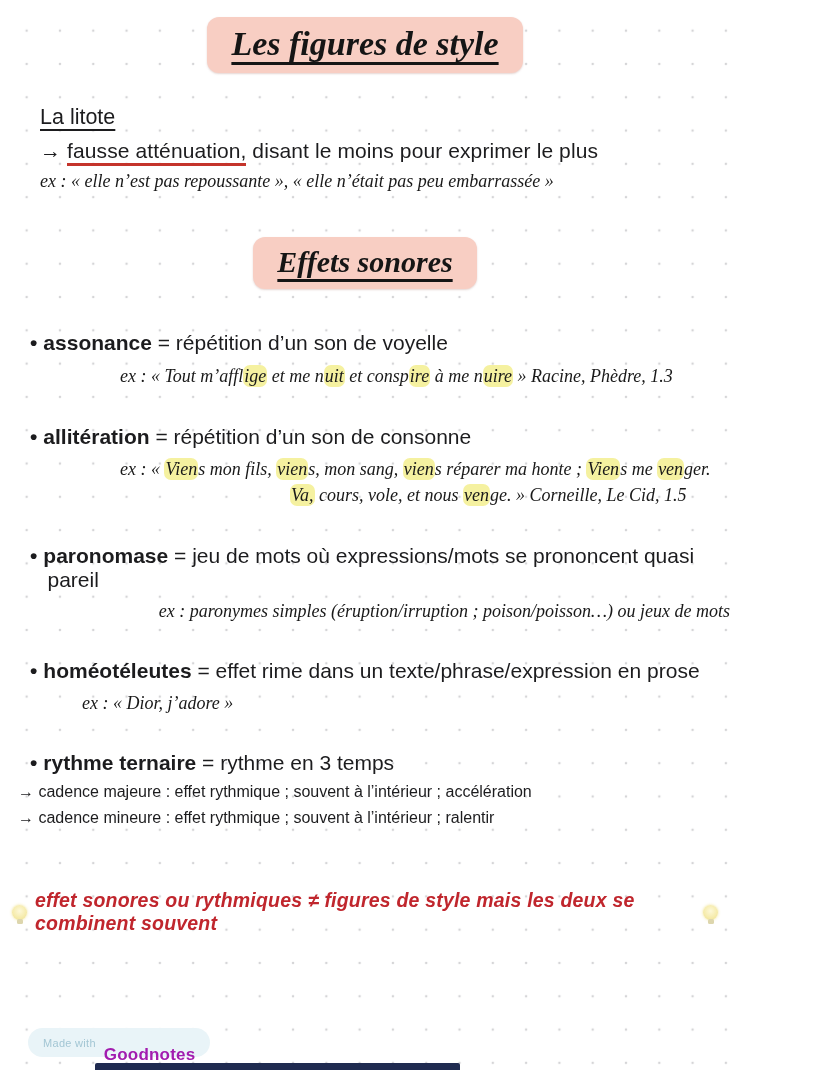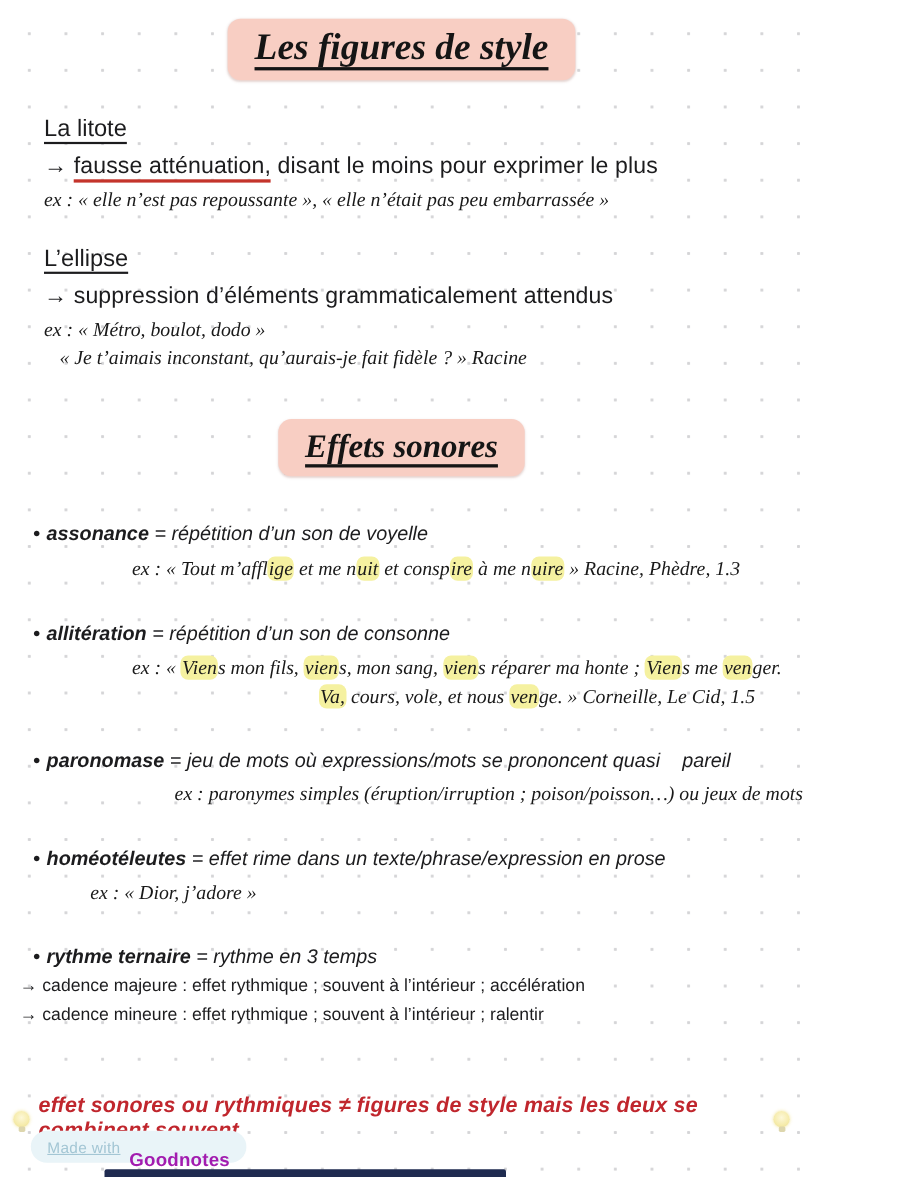--- a/index.html
+++ b/index.html
@@ -54,21 +54,21 @@
     margin-top:7px;
     line-height:1.3;
     color:#191919;
   }
   .ex.tight { margin-top:2px; }
   .ex span.hl { background:#f5f1a0; border-radius:7px; padding:1px 1px; }
 
   .bullets { margin-left:30px; margin-top:42px; }
   .sound-item { margin-top:36px; }
   .sound-item.first { margin-top:0; }
-  .term-line { font-size:18px;font-style:italic; }
+  .term-line { font-size:21px; }
   .term-line .bullet-glyph { font-weight:700; margin-right:6px; }
   .term-line b { font-weight:700; }
   .ex.ind-a { margin-left:90px;  margin-top:10px; }
   .ex.ind-b { margin-left:90px;  margin-top:9px; }
   .ex.ind-b2{ margin-left:260px; margin-top:3px; }
   .ex.ind-c { margin-left:60px;  margin-top:8px;text-align:right; }
   .ex.ind-d { margin-left:52px;  margin-top:9px; }
   .arrow-line { font-size:16px; margin-top:8px; margin-left:-12px; }
 
   .note-line {
@@ -93,21 +93,21 @@
   }
 
   .badge {
     position:absolute; left:28px; bottom:13px;
     height:29px; padding:0 15px;
     border-radius:15px;
     background:#e9f4f8;
     display:flex; align-items:center; gap:8px;
     text-decoration:none;
   }
-  .badge .made-with { font-size:14px; color:#a3c6d4; letter-spacing:0.3px;text-decoration:underline; }
+  .badge .made-with { font-size:11px; color:#a3c6d4; letter-spacing:0.3px; }
   .badge .brand { font-size:17px; font-weight:600; color:#a21caf; letter-spacing:0.2px;margin-top:24px; }
 
   .bottom-bar {
     position:absolute; left:95px; bottom:0;
     width:365px; height:7px;
     background:#1f2b50;
     border-radius:2px 2px 0 0;
   }
 </style>
 </head>
@@ -120,26 +120,20 @@
       <span class="title-text t1">Les figures de style</span>
     </div>
   </div>
 
   <section class="figure litote">
     <h2 class="fig-heading">La litote</h2>
     <p class="def"><span>→ </span><span class="ru">fausse atténuation,</span><span> disant le moins pour exprimer le plus</span></p>
     <p class="ex"><span>ex : « elle n’est pas repoussante », « elle n’était pas peu embarrassée »</span></p>
   </section>
 
-  <section class="figure ellipse">
-    <h2 class="fig-heading">L’ellipse</h2>
-    <p class="def"><span>→ suppression d’éléments grammaticalement attendus</span></p>
-    <p class="ex"><span>ex : « Métro, boulot, dodo »</span></p>
-    <p class="ex tight" style="margin-left:14px;"><span>« Je t’aimais inconstant, qu’aurais-je fait fidèle ? » Racine</span></p>
-  </section>
 
   <div class="title-row second">
     <div class="pink-box">
       <span class="title-text t2">Effets sonores</span>
     </div>
   </div>
 
   <div class="bullets">
 
     <div class="sound-item first">

